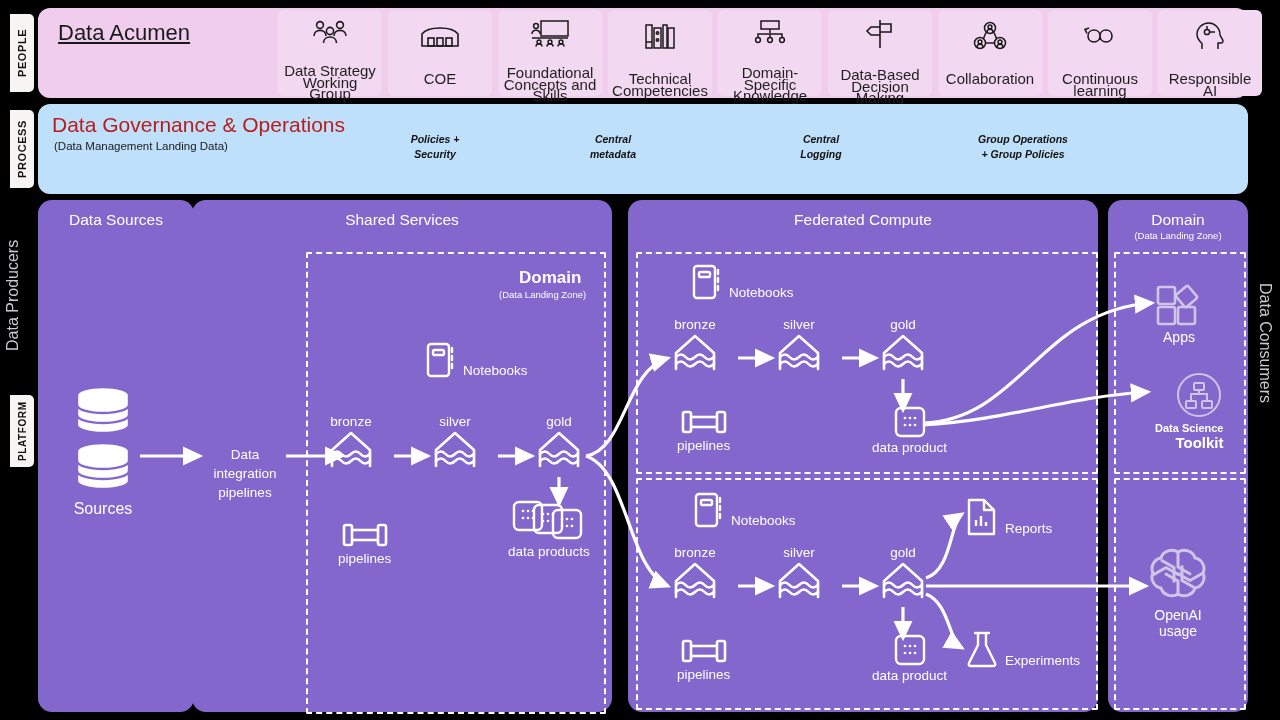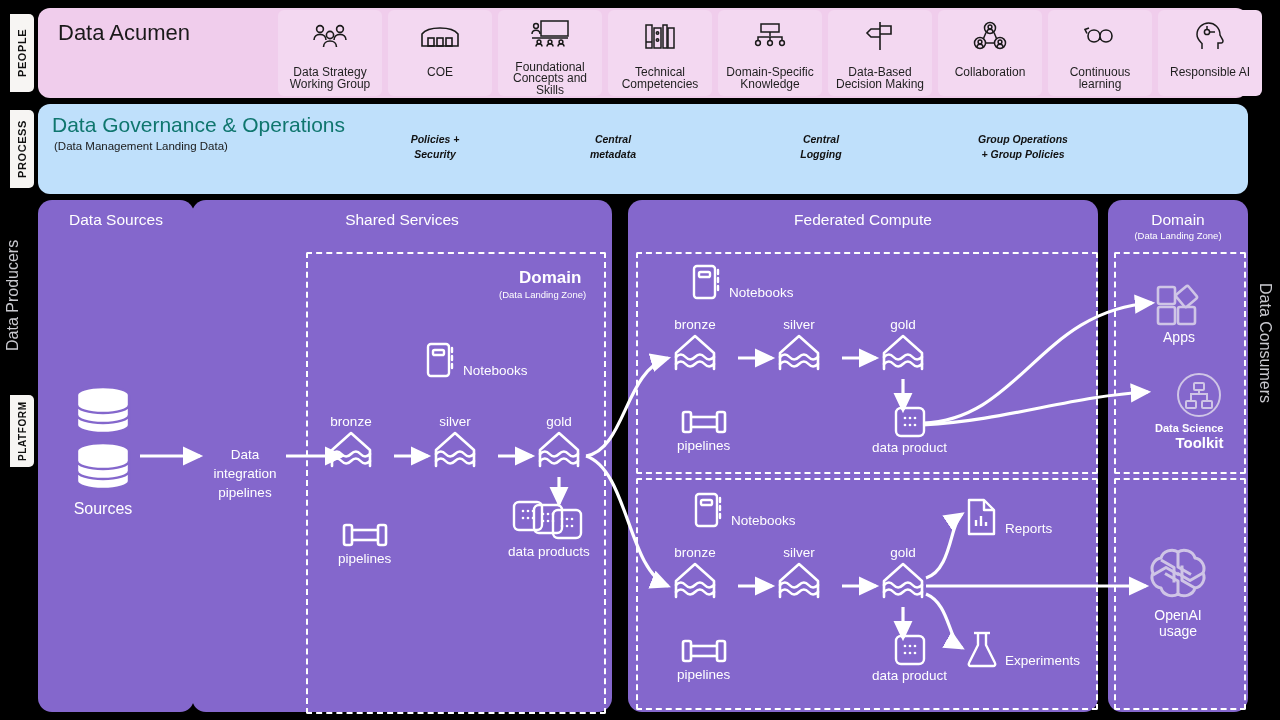--- a/index.html
+++ b/index.html
@@ -25,47 +25,47 @@
     transform: rotate(180deg);
   }
 
   
   #people-band {
     position: absolute; left: 38px; top: 8px; width: 1210px; height: 90px;
     background: #f0cdec; border-radius: 12px;
   }
   #people-title {
     position: absolute; left: 20px; top: 12px;
-    font-size: 22px; color: #1a1a1a; font-weight: 400;
+    font-size: 22px; color: #1a1a1a; font-weight: 400; text-decoration: underline;
   }
   #people-cards {
     position: absolute; left: 240px; top: 2px; height: 86px;
     display: flex; gap: 6px;
   }
   .people-card {
     width: 104px; height: 86px;
     background: #f3d8f1; border-radius: 6px;
     display: flex; flex-direction: column;
     align-items: center; justify-content: flex-start;
     padding-top: 9px;
   }
   .people-card .ic { height: 34px; display:flex; align-items:center; justify-content:center; }
   .people-card .lbl {
-    font-size: 12px; color: #1f1f1f; text-align: center;
-    line-height: 11.5px; margin-top: 14px; padding: 0 3px;
+    font-size: 15px; color: #1f1f1f; text-align: center;
+    line-height: 11.5px; margin-top: 20px; padding: 0 3px;
   }
 
   
   #process-band {
     position: absolute; left: 38px; top: 104px; width: 1210px; height: 90px;
     background: #bfe0fb; border-radius: 12px;
   }
   #process-title {
     position: absolute; left: 14px; top: 9px;
-    font-size: 21px; color: #0f766e; font-weight: 400;
+    font-size: 21px; color: #b91c1c; font-weight: 400;
   }
   #process-sub {
     position: absolute; left: 16px; top: 36px;
     font-size: 11.5px; color: #1a1a1a;
   }
   .process-item {
     position: absolute; font-size: 10.5px; font-weight: bold; font-style: italic;
     color: #111; text-align: center; line-height: 15px; top: 132px;
   }
 

